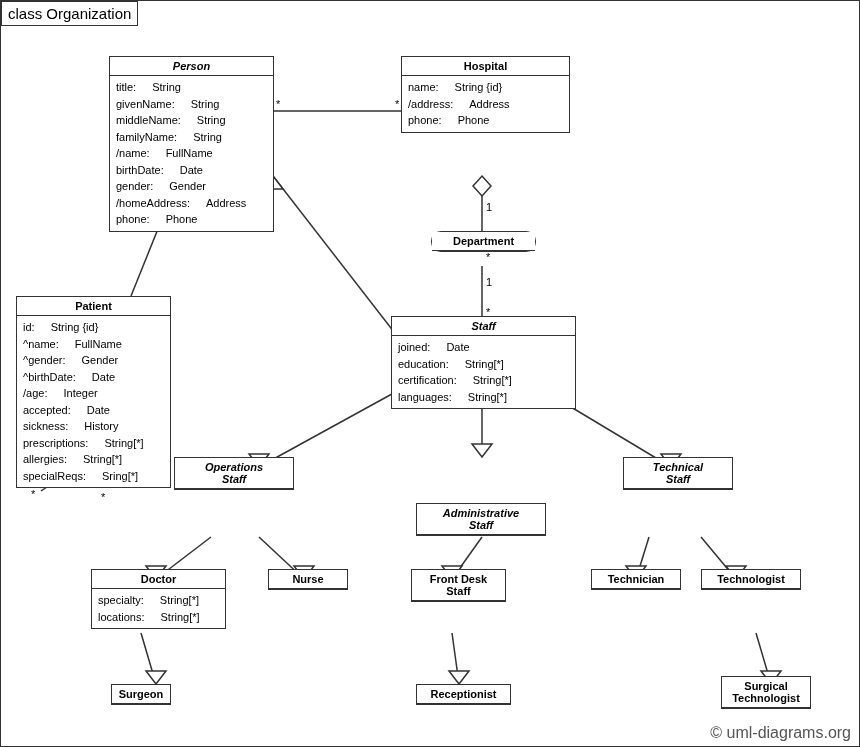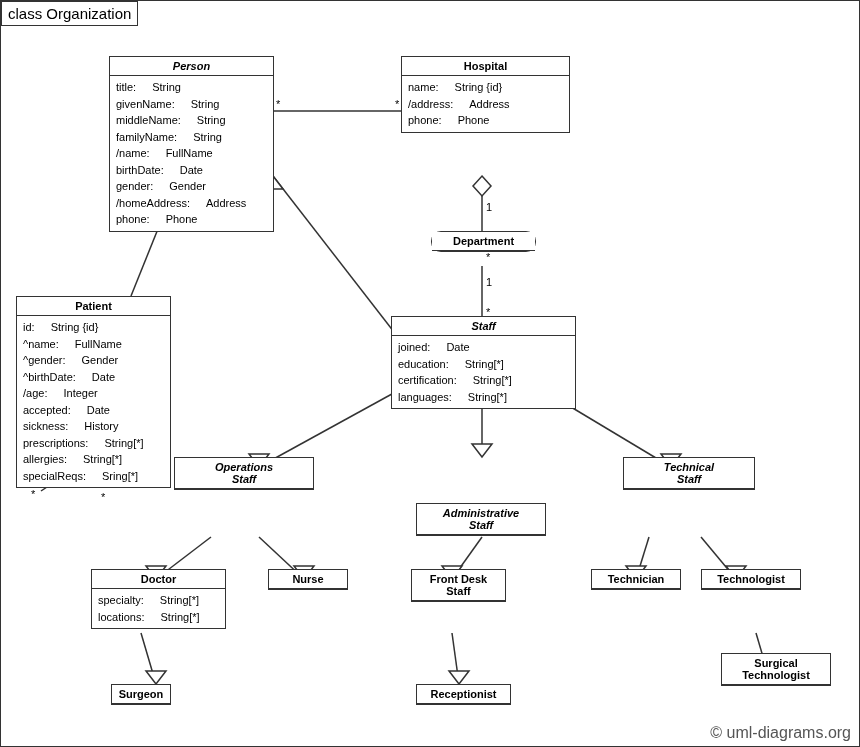--- a/index.html
+++ b/index.html
@@ -260,29 +260,29 @@
           <span class="attr-name">allergies:</span>
           <span class="attr-type">String[*]</span>
         </div>
       <div class="attr-row">
           <span class="attr-name">specialReqs:</span>
           <span class="attr-type">Sring[*]</span>
         </div>
     </div>
   </div>
 
-  <div class="uml-box" style="left:173px; top:456px; width:140px; text-align:center;">
+  <div class="uml-box" style="left:173px; top:456px; width:120px; text-align:center;">
     <div class="box-title italic" style="font-style:italic; font-weight:bold;">Operations<br>Staff</div>
   </div>
 
   <div class="uml-box" style="left:415px; top:456px; width:130px; text-align:center;margin-top:46px;">
     <div class="box-title italic" style="font-style:italic; font-weight:bold;">Administrative<br>Staff</div>
   </div>
 
-  <div class="uml-box" style="left:622px; top:456px; width:132px; text-align:center;">
+  <div class="uml-box" style="left:622px; top:456px; width:110px; text-align:center;">
     <div class="box-title italic" style="font-style:italic; font-weight:bold;">Technical<br>Staff</div>
   </div>
 
   <div class="uml-box" style="left:90px; top:568px; width:135px;">
     <div class="box-title">Doctor</div>
     <div class="box-attrs">
       <div class="attr-row">
           <span class="attr-name">specialty:</span>
           <span class="attr-type">String[*]</span>
         </div>
@@ -310,19 +310,19 @@
   </div>
 
   <div class="uml-box" style="left:110px; top:683px; width:60px;">
     <div class="box-title">Surgeon</div>
   </div>
 
   <div class="uml-box" style="left:415px; top:683px; width:95px;">
     <div class="box-title">Receptionist</div>
   </div>
 
-  <div class="uml-box" style="left:720px; top:652px; width:110px; text-align:center;">
+  <div class="uml-box" style="left:720px; top:675px; width:90px; text-align:center;">
     <div class="box-title" style="font-weight:bold;">Surgical<br>Technologist</div>
   </div>
 
   <div class="copyright">© uml-diagrams.org</div>
 
 </div>
 
 </body></html>

